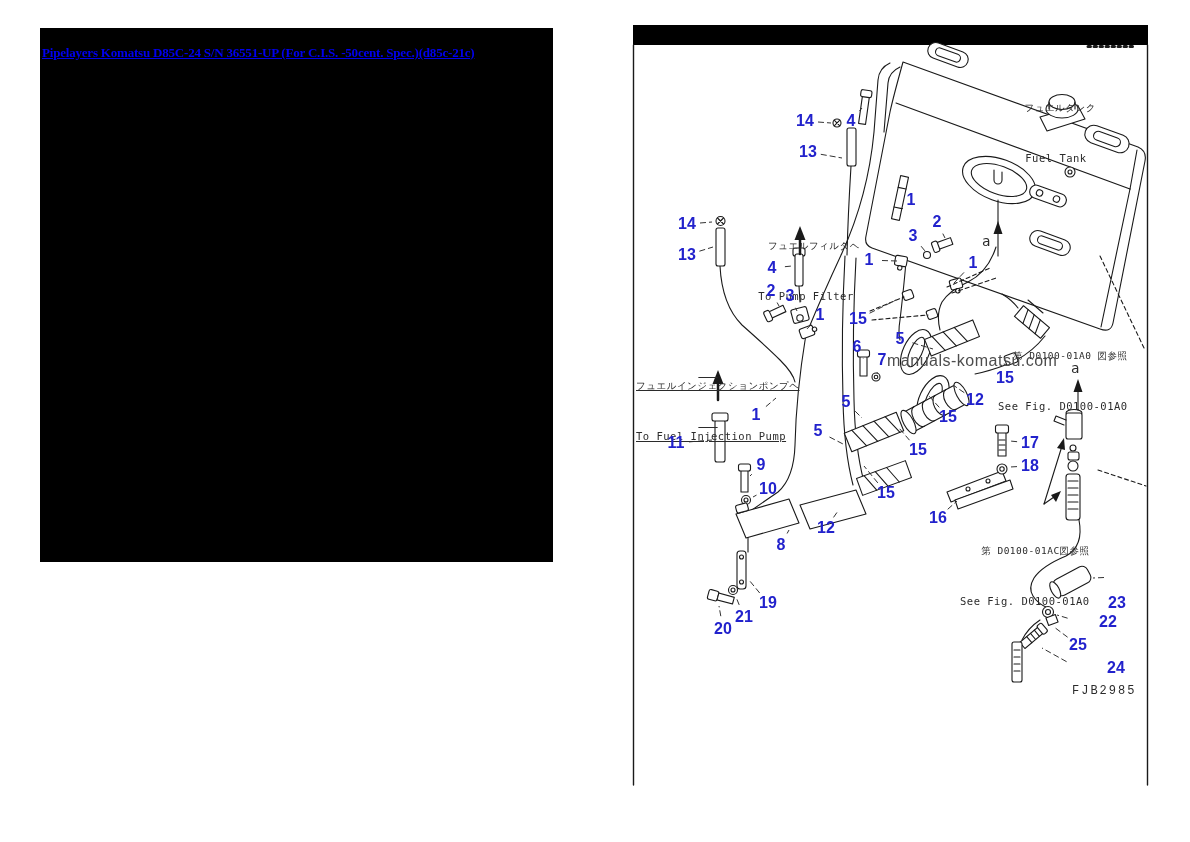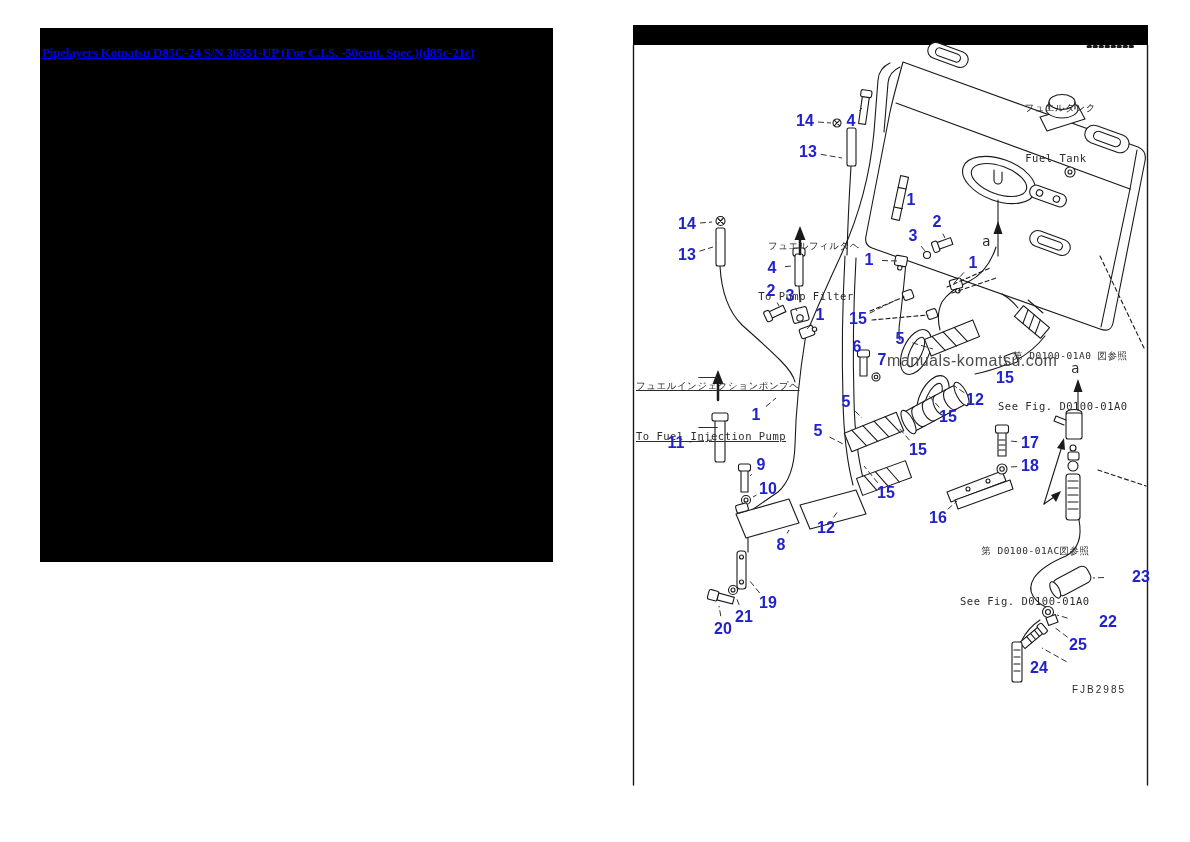--- a/index.html
+++ b/index.html
@@ -16,22 +16,22 @@
 
   .lbl{position:absolute;color:#2b2b2b;font-family:"DejaVu Sans Mono",monospace;
     line-height:1.2;white-space:pre;}
   .lbl .jp{font-size:9.5px;letter-spacing:0.5px;text-align:right;}
   .lbl .en{font-size:10.5px;letter-spacing:0.5px;}
   .lbl.center{text-align:center;}
 
   .watermark{position:absolute;left:887px;top:352px;font-family:"Liberation Sans",sans-serif;
     font-size:16px;color:var(--watermark-gray,#4d4d4d);letter-spacing:0.5px;}
 
-  .figure-code{position:absolute;left:1072px;top:684px;font-family:Liberation Sans, sans-serif;
-    font-size:10px;letter-spacing:2px;color:#2b2b2b;}
+  .figure-code{position:absolute;left:1072px;top:684px;font-family:Liberation Mono, monospace;
+    font-size:12px;letter-spacing:2px;color:#2b2b2b;}
 
   .view-a{position:absolute;font-family:"DejaVu Sans Mono",monospace;font-size:14px;color:#2b2b2b;}
 
   .callout{position:absolute;transform:translate(-50%,-50%);
     font-family:"Liberation Sans",sans-serif;font-weight:700;font-size:16px;
     color:var(--callout-blue,#2222cc);white-space:nowrap;}
 </style>
 </head>
 <body>
 
@@ -371,17 +371,17 @@
     <div class="callout" style="left: 761px; top: 465px;">9</div>
     <div class="callout" style="left: 768px; top: 489px;">10</div>
     <div class="callout" style="left: 781px; top: 545px;">8</div>
     <div class="callout" style="left: 826px; top: 528px;">12</div>
     <div class="callout" style="left: 768px; top: 603px;">19</div>
     <div class="callout" style="left: 744px; top: 617px;">21</div>
     <div class="callout" style="left: 723px; top: 629px;">20</div>
     <div class="callout" style="left: 1030px; top: 443px; text-align: center;">17</div>
     <div class="callout" style="left: 1030px; top: 466px;">18</div>
     <div class="callout" style="left: 938px; top: 518px;">16</div>
-    <div class="callout" style="left: 1117px; top: 577px; margin-left: 24px;">23</div>
+    <div class="callout" style="left: 1117px; top: 603px;">23</div>
     <div class="callout" style="left: 1080px; top: 622px; margin-left: 28px;">22</div>
     <div class="callout" style="left: 1078px; top: 645px;">25</div>
-    <div class="callout" style="left: 1039px; top: 668px;">24</div>
+    <div class="callout" style="left: 1116px; top: 668px;">24</div>
   </div>
 
 </body></html>

